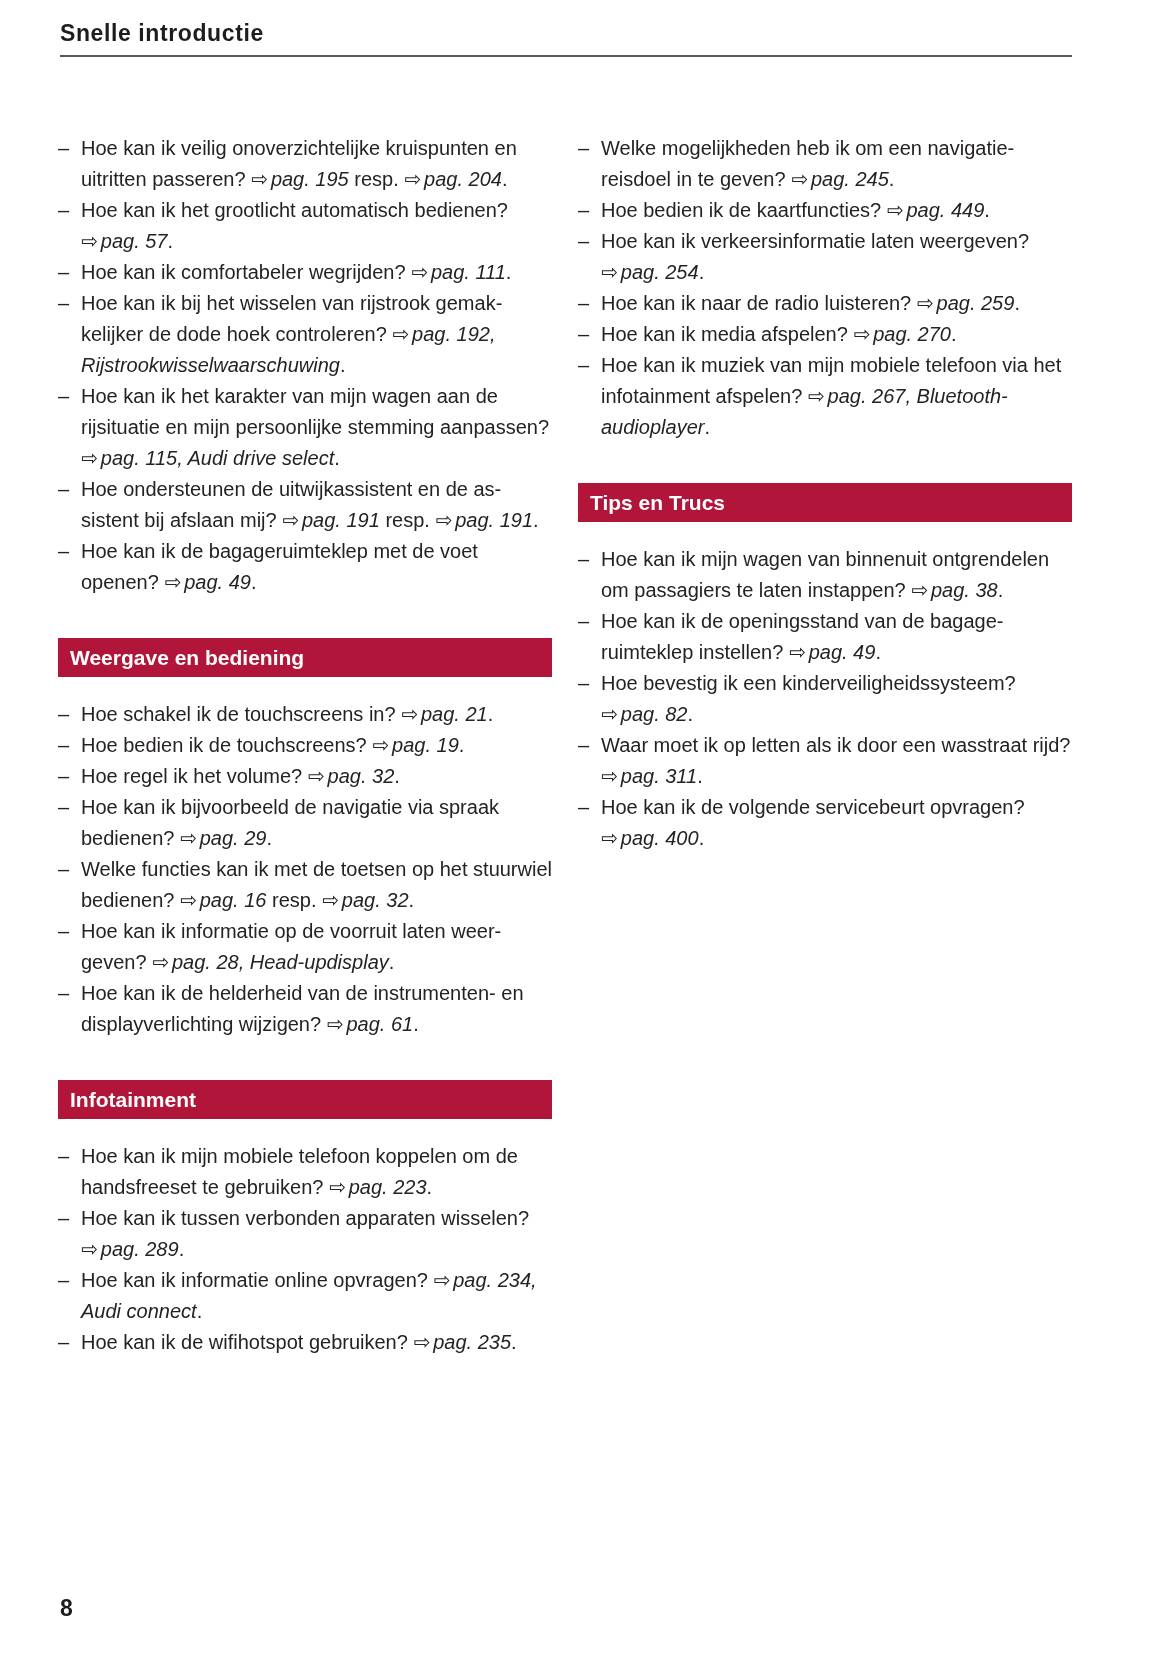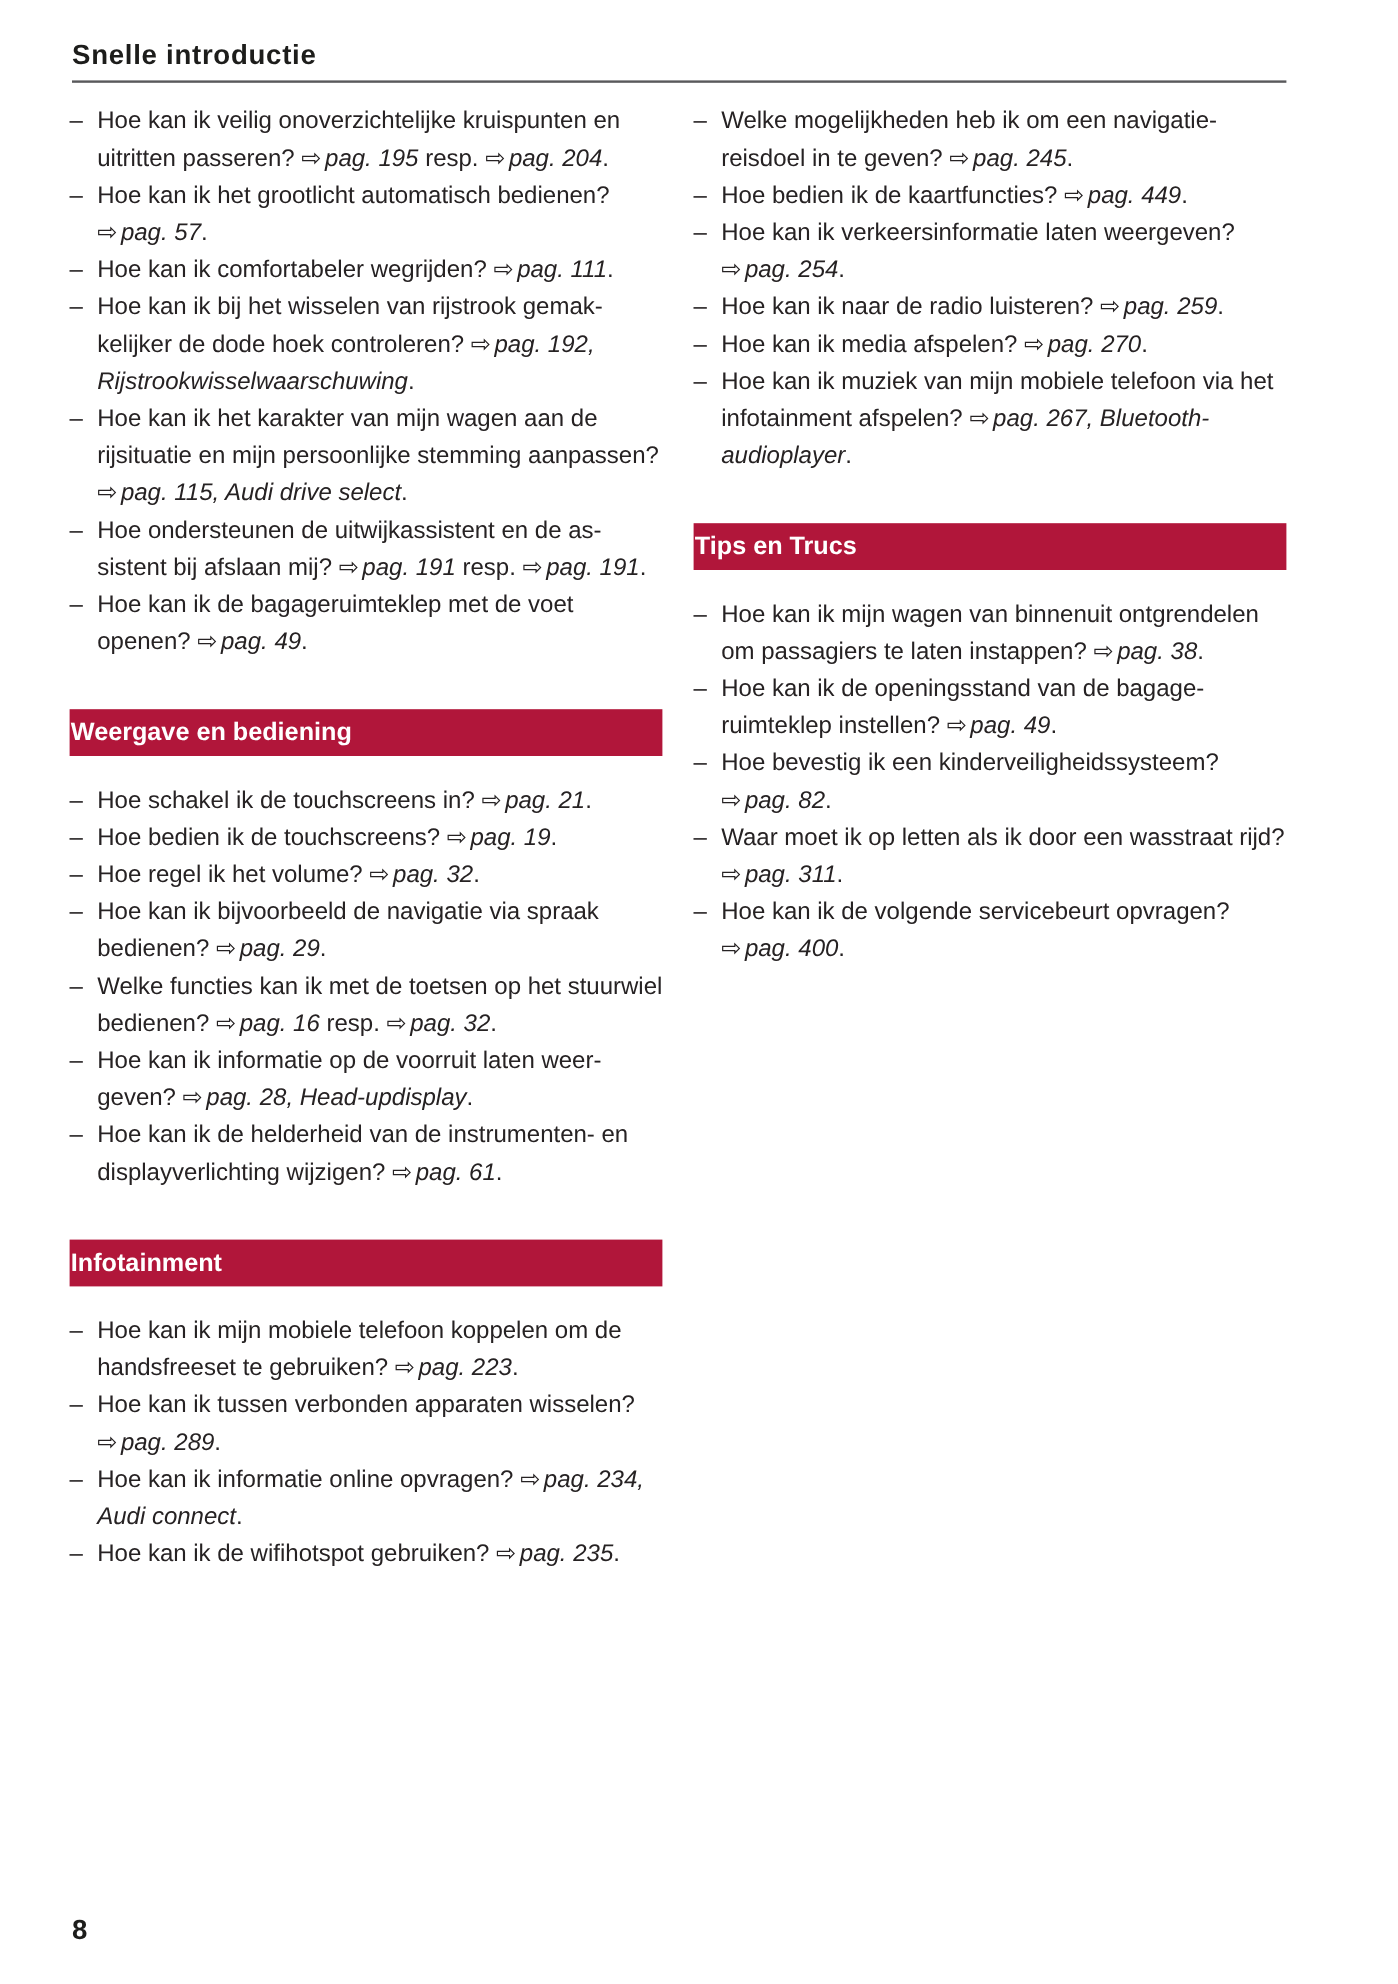--- a/index.html
+++ b/index.html
@@ -10,21 +10,21 @@
   body {
     width: 1165px;
     height: 1653px;
     position: relative;
     font-family: "Liberation Sans", "DejaVu Sans", sans-serif;
     color: #262223;
     overflow: hidden;
   }
   .page-header {
     position: absolute;
-    top: 32px;
+    top: 20px;
     left: 60px;
     width: 1012px;
   }
   .page-title {
     font-size: 23px;
     font-weight: bold;
     letter-spacing: 0.6px;
     color: #1d1d1b;
     margin: 0;
     line-height: 26px;
@@ -38,29 +38,30 @@
     top: 86px;
     left: 58px;
     width: 1014px;
     display: flex;
     gap: 26px;
     align-items: flex-start;
   }
   .col {
     width: 494px;
     flex: 0 0 494px;
+    margin-top: 47px;
   }
   .section-bar {
     background: #b1163a;
     color: #ffffff;
     font-weight: bold;
     font-size: 21px;
     height: 39px;
     line-height: 39px;
-    padding-left: 1px;
+    padding-left: 12px;
     margin: 40px 0 22px 0;
   }
   ul.qlist {
     list-style: none;
     margin: 0;
     padding: 0;
     font-size: 20px;
     line-height: 31px;
   }
   ul.qlist li {

